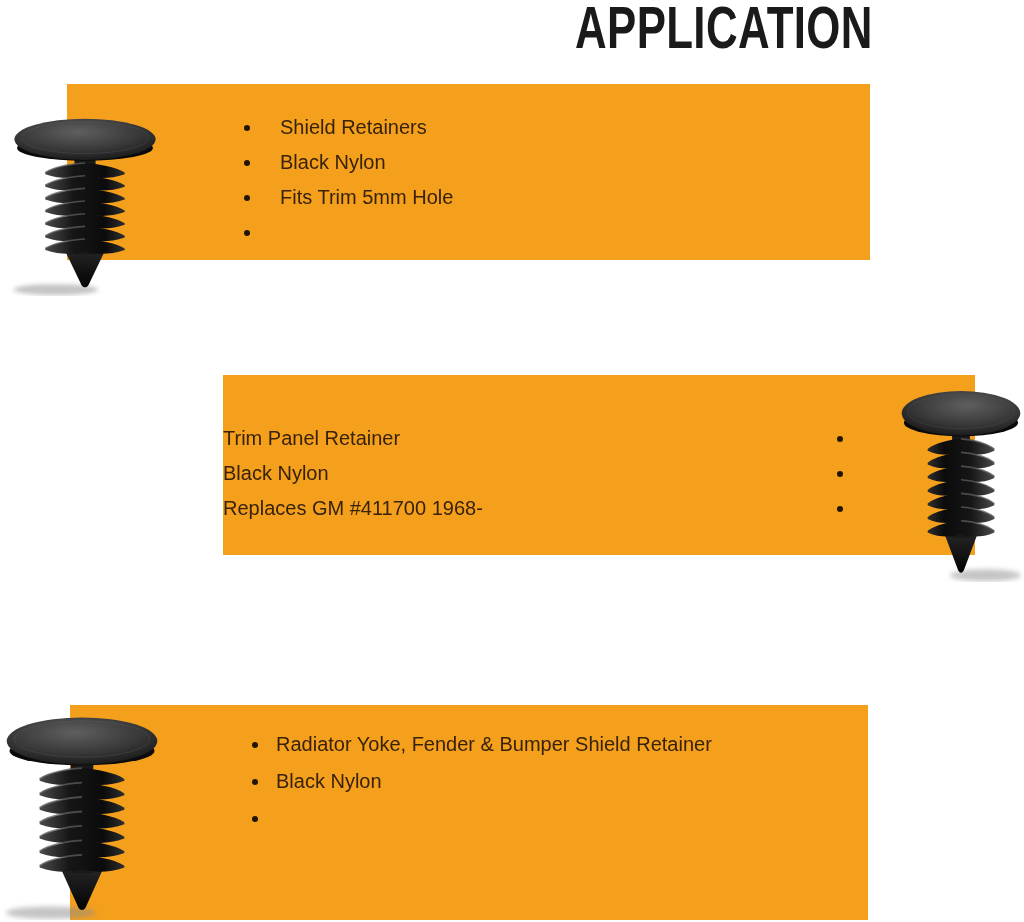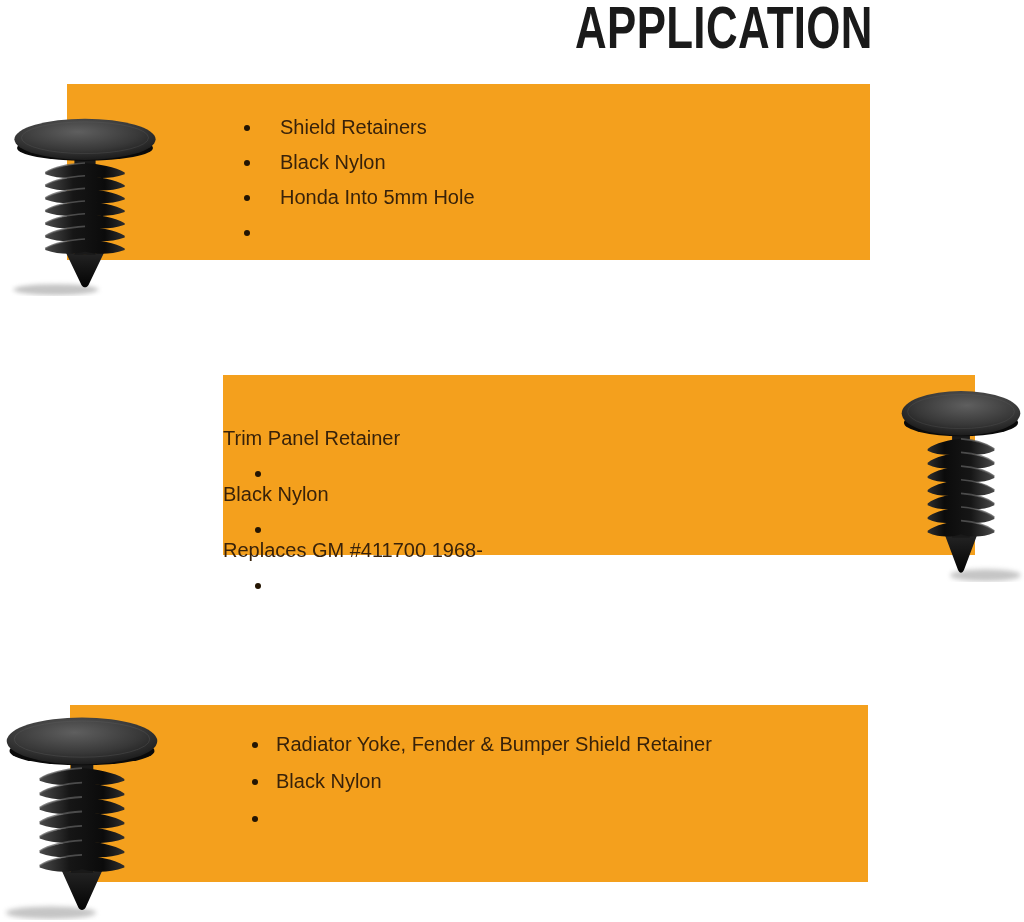--- a/index.html
+++ b/index.html
@@ -26,42 +26,42 @@
     letter-spacing:0.5px;
     color:var(--title);
     transform:scaleX(0.73);
     transform-origin:100% 0;
     white-space:nowrap;
   }
   
   .banner{position:absolute;background:var(--banner);}
   .b1{left:67px; top:84px;  width:803px; height:176px;}
   .b2{left:223px;top:375px; width:752px; height:180px;}
-  .b3{left:70px; top:705px; width:798px; height:177px;}
+  .b3{left:70px; top:705px; width:798px; height:215px;}
 
   .bullets{list-style:none;}
   .bullets li{display:flex;align-items:flex-start;}
   .dot{
     flex:0 0 auto;
     width:6px;height:6px;border-radius:50%;
     background:#241503;
     margin-top:15px;
   }
   .txt{
     color:var(--text);
     font-size:20px;
     line-height:35px;
     white-space:nowrap;
   }
   
   .b1 .bullets{padding:26px 8px 0 177px;}
   .b1 .dot{margin-right:30px;}
   
   .b2 .bullets{padding:46px 132px 0 0;}
-  .b2 li{justify-content:space-between;flex-direction:column;}
+  .b2 li{justify-content:space-between;}
   .b2 .dot{margin-left:32px;}
   
   .b3 .bullets{padding:21px 0 0 182px;}
   .b3 .dot{margin-right:18px;margin-top:16px;}
   .b3 .txt{line-height:37px;white-space:normal;max-width:525px;}
 
   
   .clip{position:absolute;display:block;}
   .clip1{left:10px;  top:114px; width:150px; height:182px;}
   .clip2{left:898px; top:386px; width:126px; height:196px; transform:scaleX(-1);}
@@ -80,21 +80,21 @@
       <li>
         <span class="dot"></span>
         <span class="txt">Shield Retainers</span>
       </li>
       <li>
         <span class="dot"></span>
         <span class="txt">Black Nylon</span>
       </li>
       <li>
         <span class="dot"></span>
-        <span class="txt">Honda Into 5mm Hole</span>
+        <span class="txt">Fits Trim 5mm Hole</span>
       </li>
       <li>
         <span class="dot"></span>
       </li>
     </ul>
   </section>
 
   <section class="banner b2">
     <ul class="bullets">
       <li>

